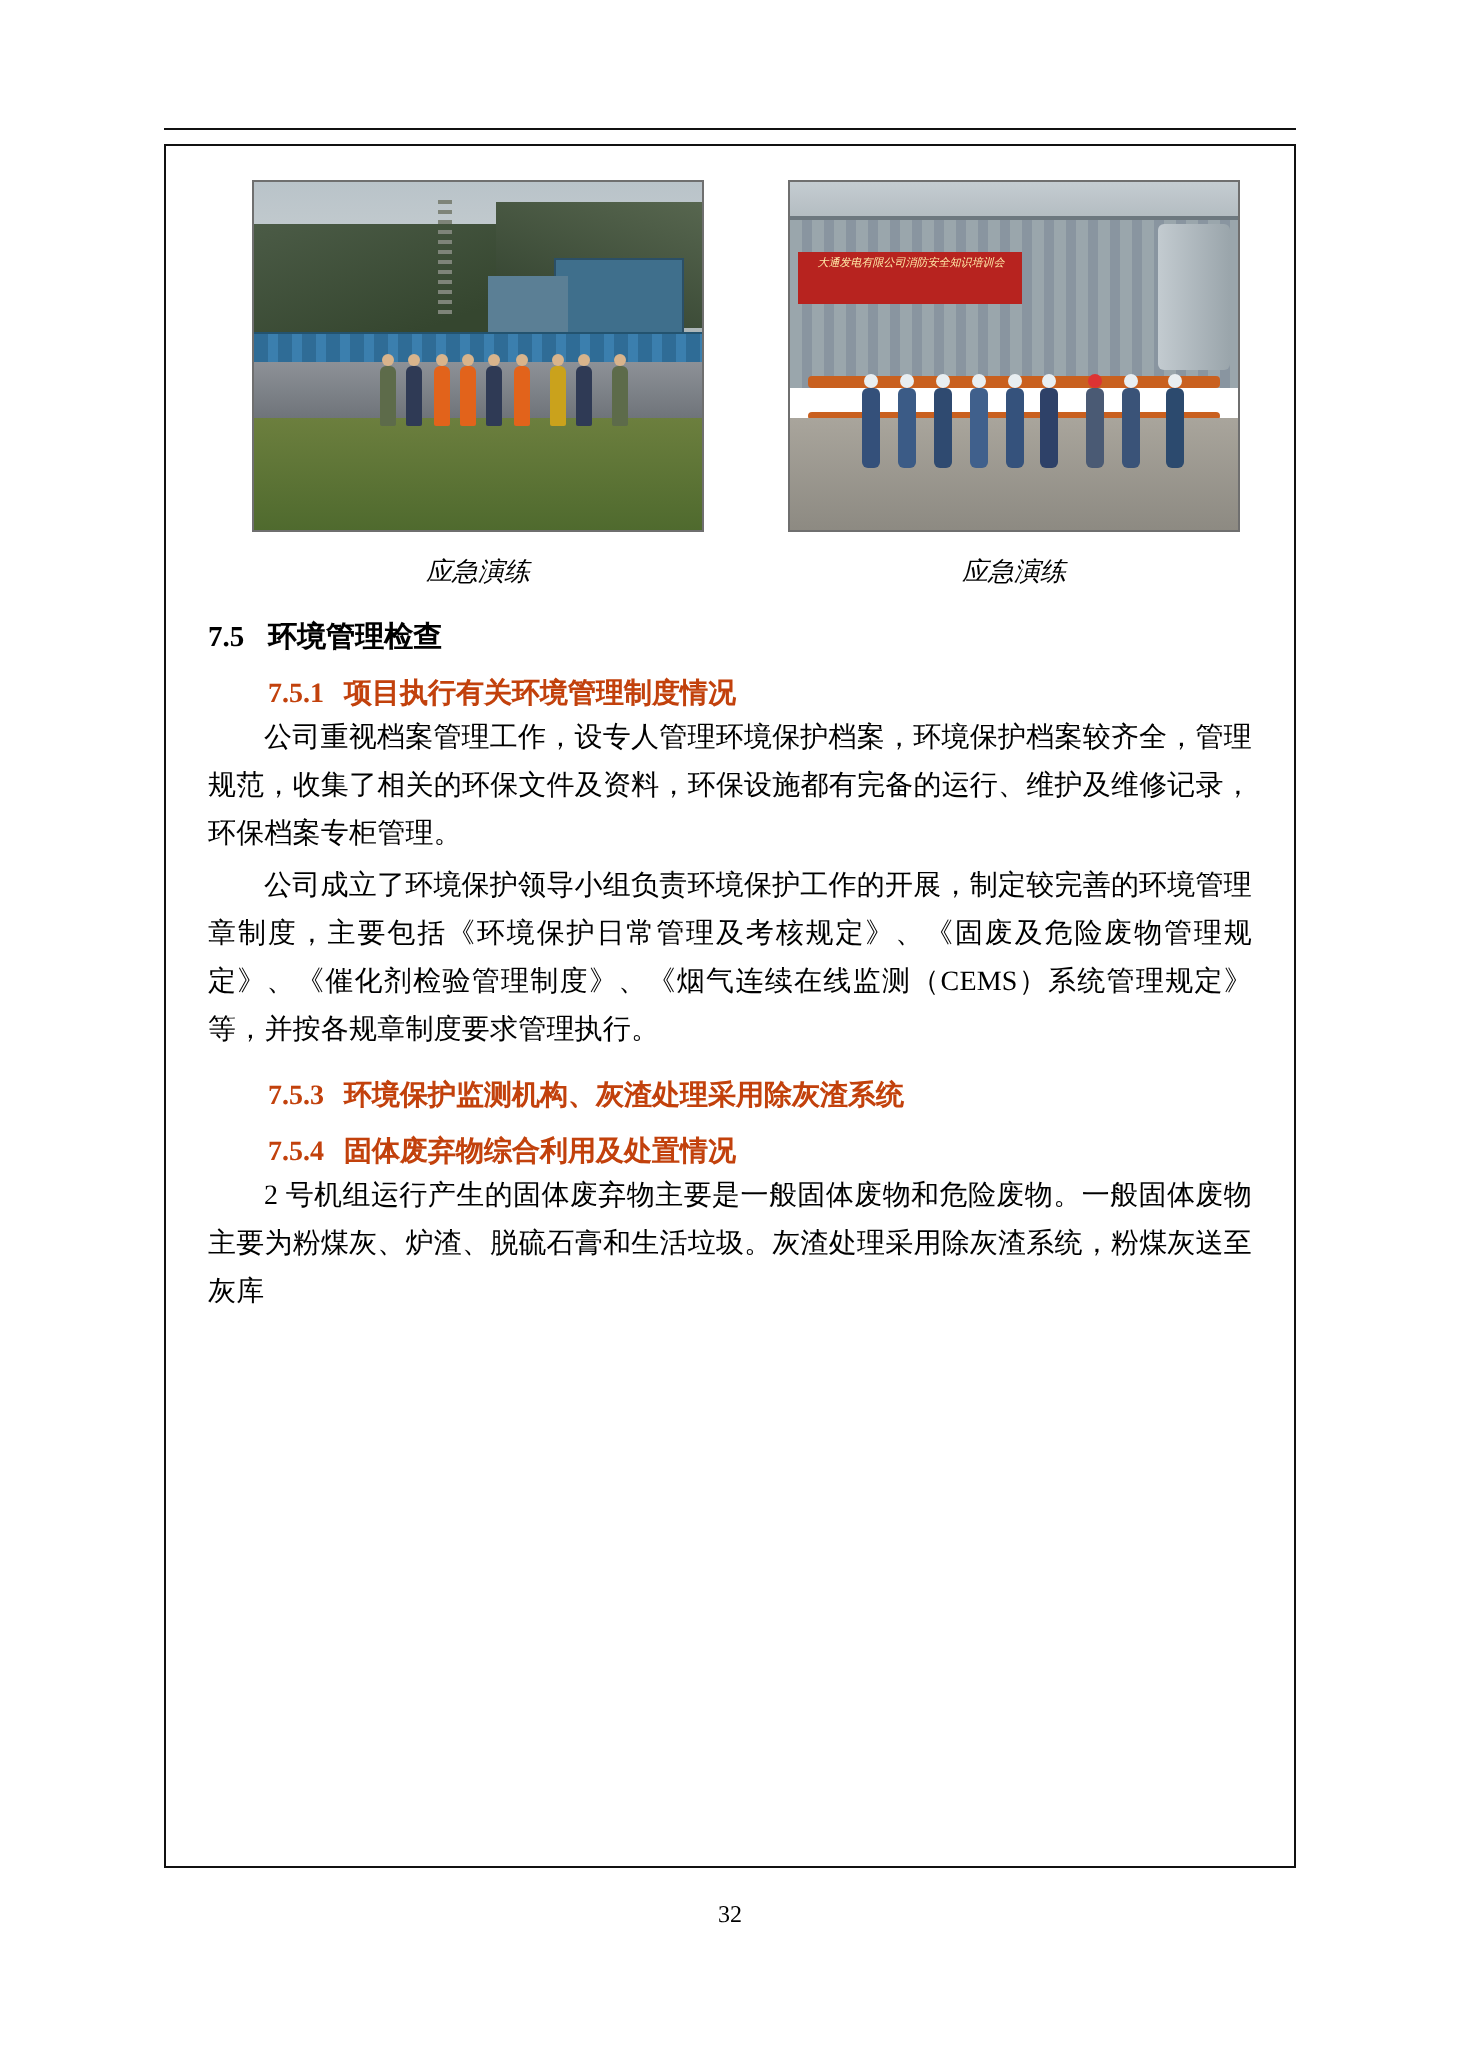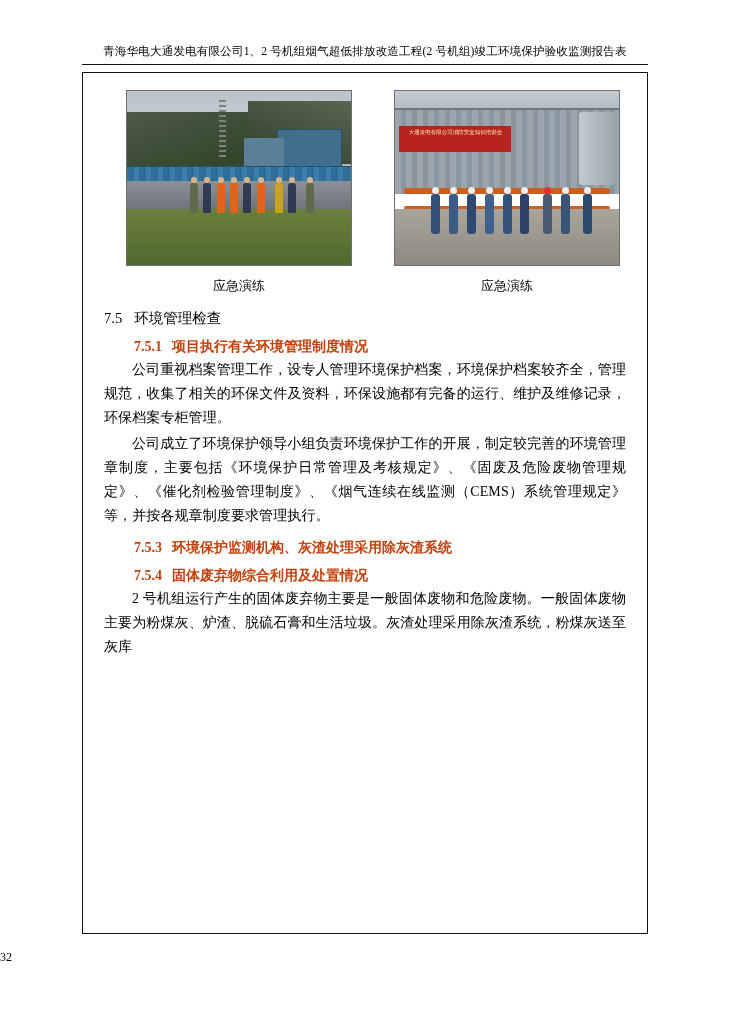--- a/index.html
+++ b/index.html
@@ -54,20 +54,21 @@
     width: 558px;
     height: 854px;
     box-sizing: border-box;
     padding: 8px 18px 0 18px;
   }
   .photos {
     display: flex;
     justify-content: space-between;
     align-items: flex-start;
     padding: 6px 6px 0 22px;
+    font-style: italic;
   }
   .photo-block {
     width: 226px;
   }
   .photo-block.right {
     width: 226px;
   }
   .photo {
     width: 226px;
     height: 176px;
@@ -197,21 +198,21 @@
     top: -7px; left: 1px;
     width: 7px; height: 7px;
     border-radius: 50%;
     background: #dfe3e6;
   }
   .p2-person.helmet:after { background: #e8eef1; }
   .p2-person.red:after { background: #d33; }
   
   .h2 {
     font-size: 14.5px;
-    font-weight: normal;
+    font-weight: bold;
     margin: 14px 0 2px 0;
     color: #000;
   }
   .h2 .num { margin-right: 12px; }
   .h3 {
     font-size: 14px;
     font-weight: bold;
     margin: 10px 0 2px 30px;
     color: #c2410c;
   }
@@ -223,30 +224,30 @@
     text-indent: 28px;
     text-align: justify;
     color: #000;
     letter-spacing: 0.1px;
   }
   .pagenum {
     position: absolute;
     top: 950px;
     left: 0;
     width: 730px;
+    text-align: center;
     font-size: 12px;
     color: #000;
   }
 </style>
 </head>
 <body>
 
 <div class="page">
 
-  <div class="header">青海华电大通发电有限公司1、2 号机组烟气超低排放改造工程(2 号机组)竣工环境保护验收监测报告表</div>
   <div class="header-rule"></div>
 
   <div class="frame"></div>
 
   <div class="content">
 
     <div class="photos">
 
       <div class="photo-block">
         <div class="photo">

